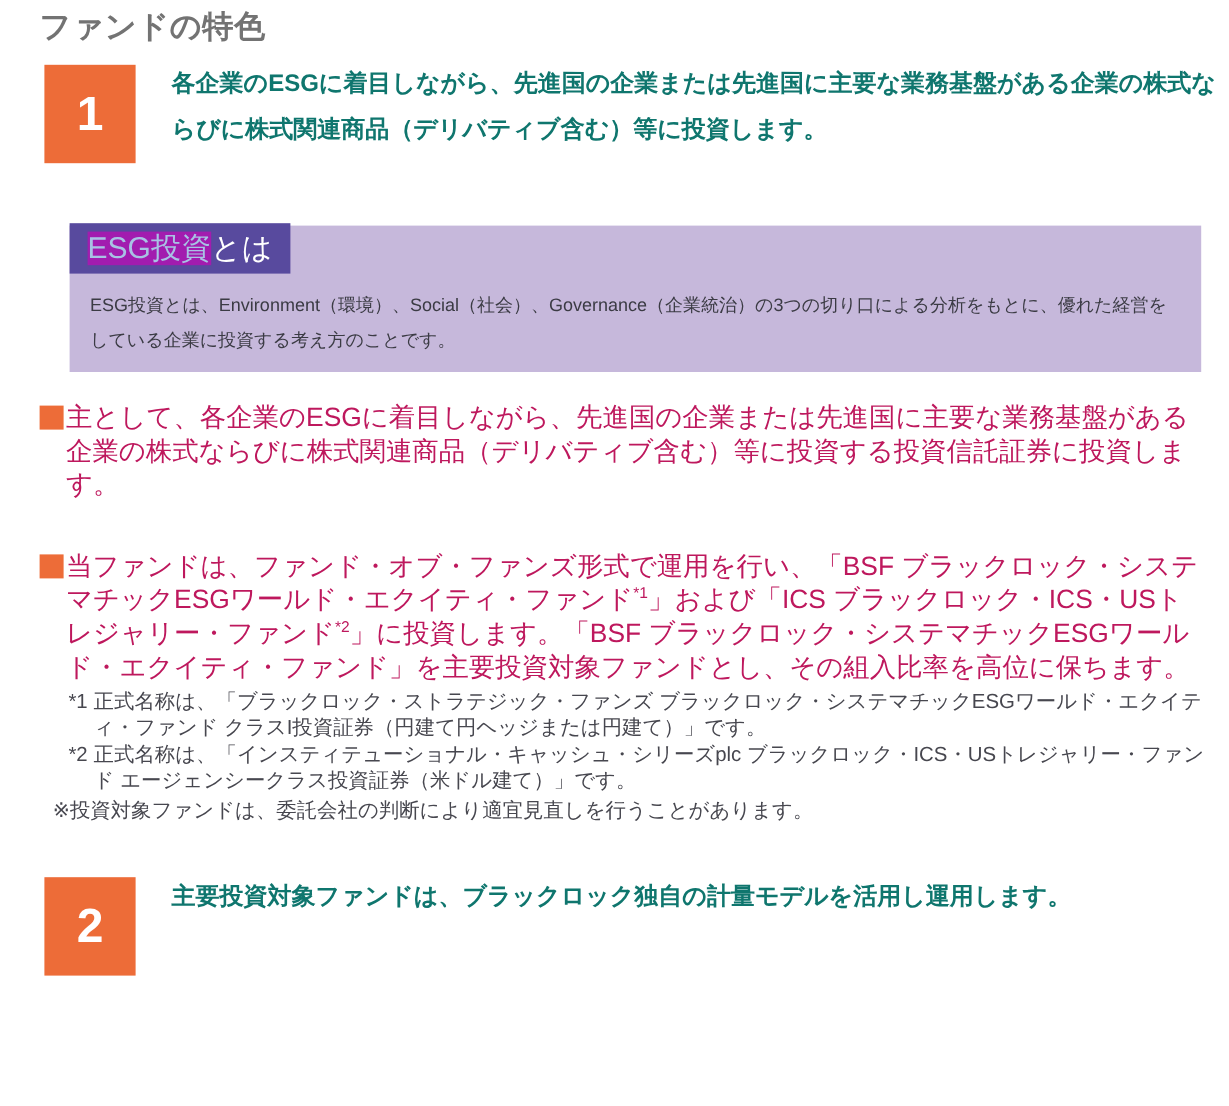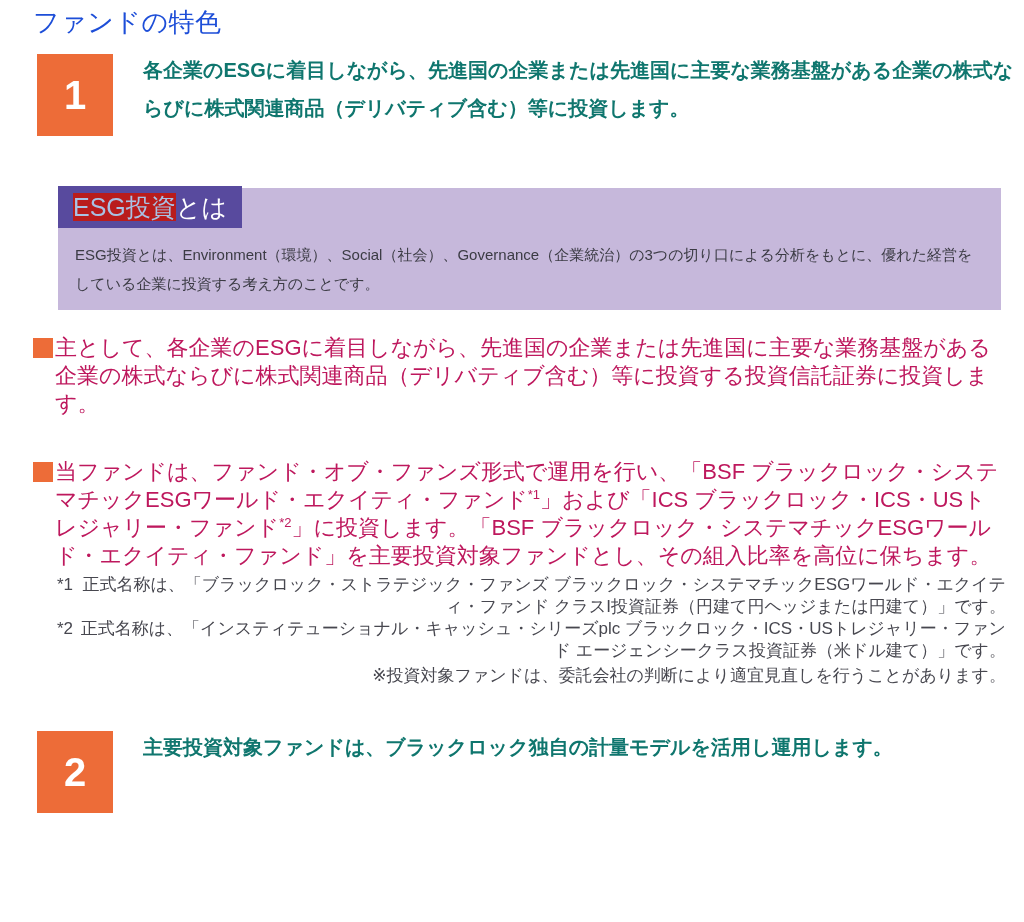--- a/index.html
+++ b/index.html
@@ -3,21 +3,21 @@
 <meta charset="utf-8">
 <style>
   html,body{margin:0;padding:0;background:#ffffff;}
   .page{
     position:relative;width:1024px;height:922px;overflow:hidden;background:#ffffff;
     font-family:"Liberation Sans","DejaVu Sans",sans-serif;
   }
   
   .page-title{
     position:absolute;left:33px;top:5px;
-    font-size:26px;font-weight:normal;color:#1d4ed8;letter-spacing:.5px;
+    font-size:26px;font-weight:bold;color:#737373;letter-spacing:.5px;
   }
   
   .section{position:absolute;left:37px;display:flex;align-items:flex-start;}
   .sec1{top:54px;}
   .sec2{top:731px;}
   .num-box{
     flex:0 0 auto;width:76px;height:82px;background:#ed6c38;
     display:flex;align-items:center;justify-content:center;
     color:#ffffff;font-size:40px;font-weight:bold;
   }
@@ -28,39 +28,39 @@
   
   .esg-box{
     position:absolute;left:58px;top:188px;width:943px;height:122px;
     background:#c6b8db;
   }
   .esg-tab{
     position:absolute;left:0;top:-2px;height:42px;line-height:42px;
     background:#584a9e;color:#ffffff;font-size:25px;padding:0 15px;
     white-space:nowrap;
   }
-  .esg-hl{color:#a8c2e4;background:#b91c1c;}
+  .esg-hl{color:#a8c2e4;background:#a21caf;}
   .esg-body{
     position:absolute;left:17px;top:52px;width:912px;
     font-size:15px;line-height:29px;color:#3b3b44;
   }
   
   .bullet{position:absolute;left:33px;width:975px;display:flex;align-items:flex-start;}
   .bullet .sq{flex:0 0 auto;width:20px;height:20px;background:#ed6c38;margin:4px 2px 0 0;}
   .bullet p{margin:0;font-size:22px;line-height:28px;color:#be185d;flex:1 1 auto;}
   .b1{top:334px;}
   .b2{top:446px;margin-top:12px;}
   .b3{top:850px;}
   sup{font-size:13px;line-height:0;vertical-align:super;}
   
   .footnotes{position:absolute;left:44px;top:574px;width:962px;color:#47474f;}
   .fn-row{display:flex;align-items:flex-start;padding-left:13px;}
   .fn-marker{flex:0 0 21px;font-size:17px;line-height:22px;}
-  .fn-text{flex:1 1 auto;margin:0;font-size:17px;line-height:22px;text-align:right;}
-  .fn-note{margin:3px 0 0 0;font-size:17px;line-height:22px;text-align:right;}
+  .fn-text{flex:1 1 auto;margin:0;font-size:17px;line-height:22px;}
+  .fn-note{margin:3px 0 0 0;font-size:17px;line-height:22px;}
 </style>
 </head>
 <body>
 
 <div class="page">
 
   <div class="page-title">ファンドの特色</div>
 
   <div class="section sec1">
     <div class="num-box">1</div>

